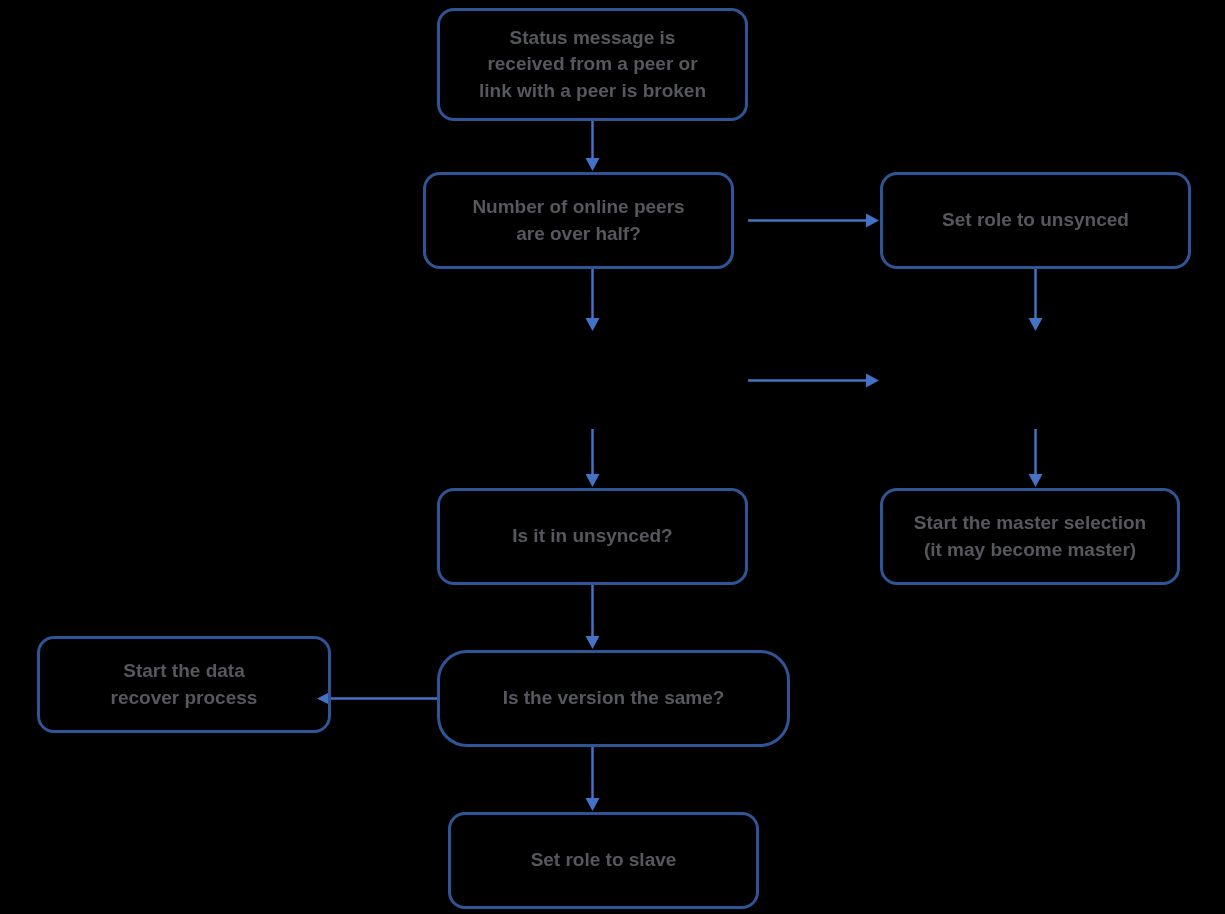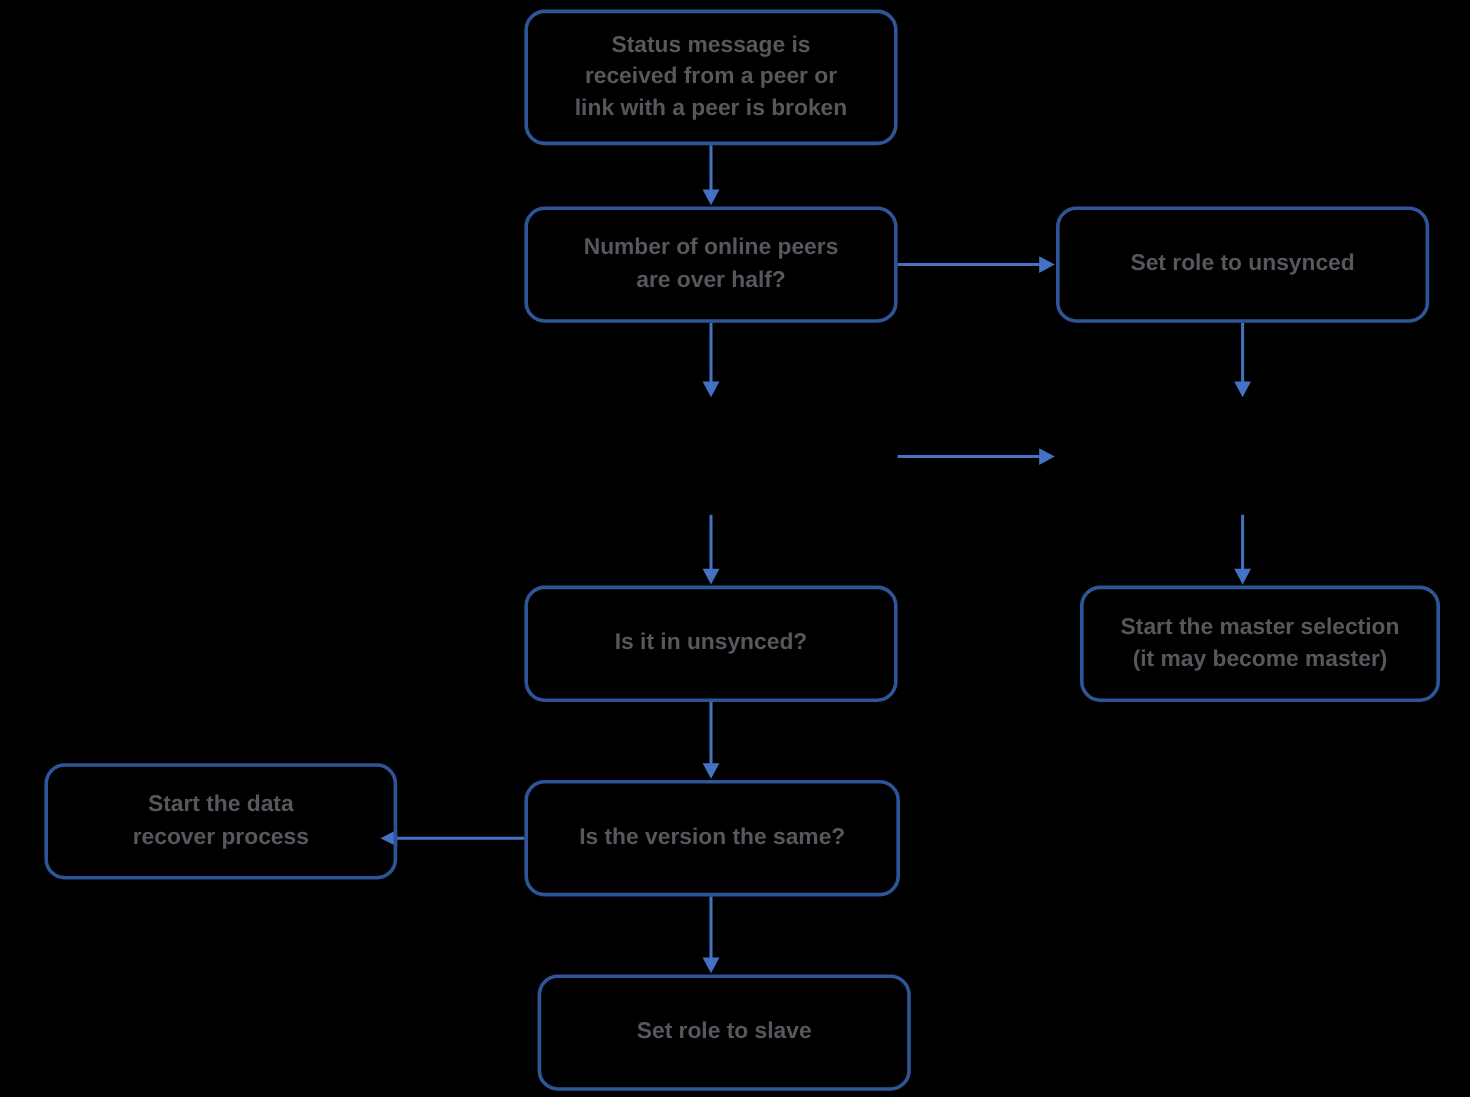--- a/index.html
+++ b/index.html
@@ -43,27 +43,27 @@
     text-align: center;
     white-space: pre-line;
     color: var(--text);
     font-size: 19px;
     font-weight: 700;
     line-height: 1.4;
     padding: 22px 10px;
   }
   
   .n-status    { left: 437px; top: 8px;   width: 311px; height: 113px; }
-  .n-peers     { left: 437px; top: 172px; width: 311px; height: 97px; }
+  .n-peers     { left: 423px; top: 172px; width: 311px; height: 97px; }
   .n-unsynced  { left: 880px; top: 172px; width: 311px; height: 97px; }
   .n-master    { left: 437px; top: 332px; width: 311px; height: 97px; }
   .n-received  { left: 880px; top: 332px; width: 311px; height: 97px; }
   .n-isunsync  { left: 437px; top: 488px; width: 311px; height: 97px; }
-  .n-selection { left: 900px; top: 488px; width: 300px; height: 97px; }
-  .n-version   { left: 437px; top: 650px; width: 313px; height: 97px; }
+  .n-selection { left: 880px; top: 488px; width: 300px; height: 97px; }
+  .n-version   { left: 437px; top: 650px; width: 353px; height: 97px; border-radius: 30px; }
   .n-recover   { left: 6px;   top: 636px; width: 294px; height: 97px; margin-left: 31px; }
   .n-slave     { left: 437px; top: 812px; width: 311px; height: 97px; margin-left: 11px; }
   .n-note      { left: 843px; top: 700px; width: 378px; height: 146px; }
 </style>
 </head>
 <body>
 
 <div class="canvas">
 
   <svg class="edges" viewBox="0 0 1225 914" xmlns="http://www.w3.org/2000/svg">

